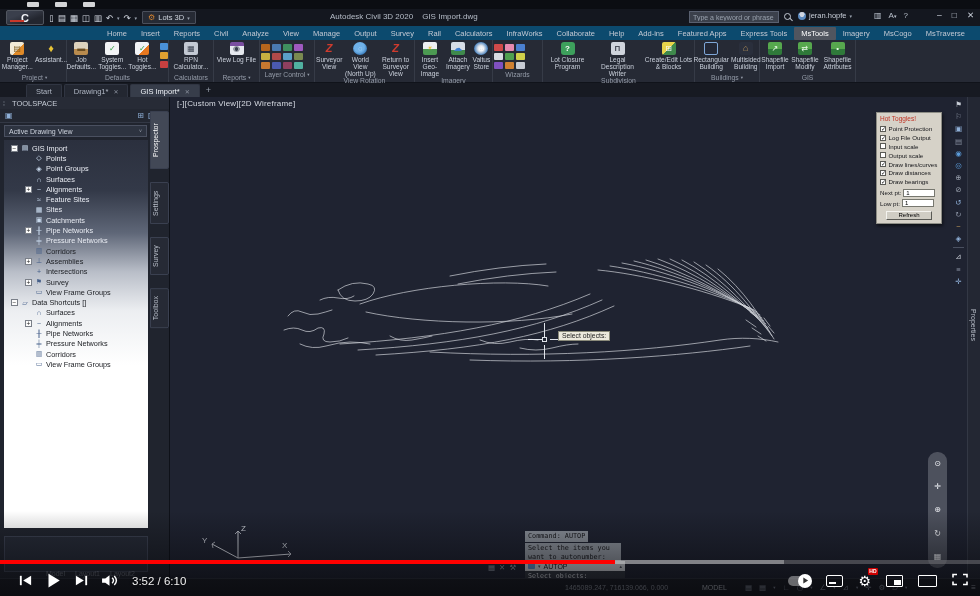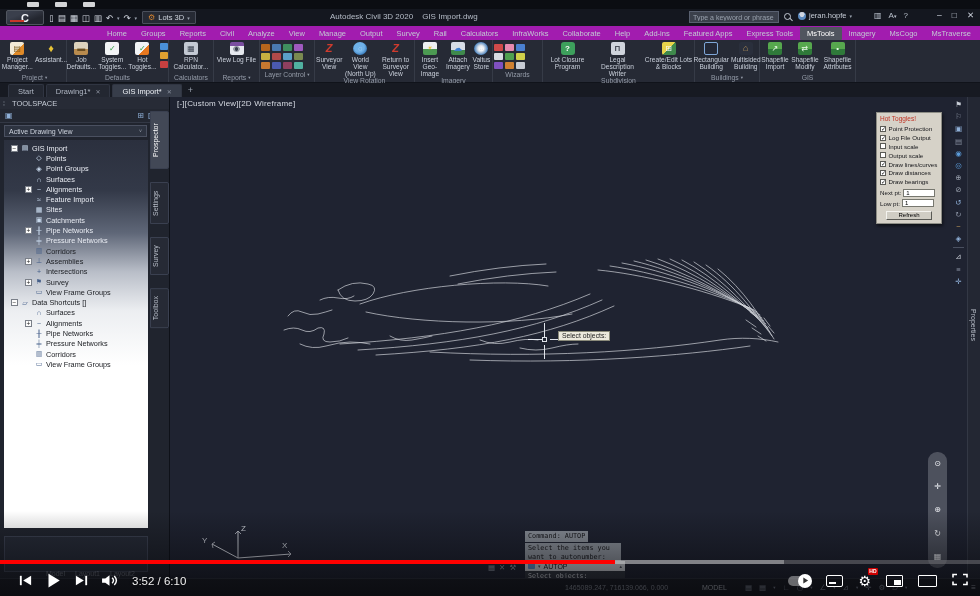--- a/index.html
+++ b/index.html
@@ -28,21 +28,21 @@
 .search::placeholder{color:#99a1ad}
 .mag{position:absolute;left:784px;top:13px;width:7px;height:7px;border:1.4px solid #c3c9d3;border-radius:50%}
 .mag::after{content:"";position:absolute;width:4px;height:1.4px;background:#c3c9d3;transform:rotate(45deg);right:-3px;bottom:-1px}
 .usercl{position:absolute;left:798px;top:11px;display:flex;align-items:center;gap:3px;font-size:7.5px;color:#c6ccd6}
 .uavatar{width:8px;height:8px;border-radius:50%;background:radial-gradient(circle at 50% 30%,#cfd6e2 35%,#5b8ac0 40%)}
 .tbicons{position:absolute;left:874px;top:11px;display:flex;align-items:center;gap:7px;font-size:8px;color:#b9c0cb}
 .tbicons .car{font-size:5px}
 .winbtns{position:absolute;right:6px;top:10px;display:flex;gap:10px;font-size:8.5px;color:#cad0da}
 
 
-.tabrow{left:0;top:26px;right:0;height:14px;background:#a21caf;display:flex;align-items:center;padding-left:100px;font-size:7.5px;color:#c3c9d4}
+.tabrow{left:0;top:26px;right:0;height:14px;background:#0c4a6e;display:flex;align-items:center;padding-left:100px;font-size:7.5px;color:#c3c9d4}
 .rt{padding:2px 7px;white-space:nowrap}
 .rt.active{background:#50555f;color:#fff;border-radius:1px}
 
 
 .ribbon{left:0;top:40px;right:0;height:43px;background:#262a35;border-bottom:1px solid #10131a;display:flex;padding-left:3px}
 .rp{position:relative;display:flex;flex-direction:column;border-right:1px solid #363b47;padding:2px 1px 0;flex:none}
 .rbtns{display:flex;gap:2px;flex:1;align-items:flex-start;justify-content:center}
 .rbtn{display:flex;flex-direction:column;align-items:center;gap:1px;font-size:6.6px;line-height:7px;color:#c9cfda;text-align:center;cursor:default}
 .ric{width:14px;height:13px;border-radius:2px;display:flex;align-items:center;justify-content:center;font-size:8px;flex:none}
 .plbl{height:10px;font-size:6.8px;color:#959ca9;display:flex;align-items:center;justify-content:center;gap:2px}
@@ -64,21 +64,21 @@
 .ic-cl{background:linear-gradient(135deg,#e8d44a 50%,#3f8a4c 50%);color:#fff}
 .ic-rb{background:#232836;border:1px solid #7fa7d8}
 .ic-mb{background:#2a2f3c;color:#c9a05e;font-size:9px}
 .ic-sh{background:linear-gradient(180deg,#57a84e 50%,#2f7a3a 50%);color:#eafbe8}
 .smcol{display:flex;flex-direction:column;gap:2px;justify-content:center;padding:1px 1px 0}
 .smi{width:8px;height:7px;border-radius:1px}
 .grid{display:grid;gap:2px;align-content:center;padding-top:2px}
 .gi{width:9px;height:7px;border-radius:1px}
 
 
-.ftabs{left:0;top:83px;right:0;height:14px;background:#171a22;display:flex;align-items:flex-end;padding-left:8px;gap:2px;font-size:7.5px}
+.ftabs{left:0;top:83px;right:0;height:14px;background:#171a22;display:flex;align-items:flex-end;padding-left:26px;gap:2px;font-size:7.5px}
 .ftab{height:13px;display:flex;align-items:center;gap:5px;padding:0 9px;background:#232731;color:#aeb5c2;border:1px solid #303542;border-bottom:none;border-radius:2px 2px 0 0}
 .ftab.active{background:#373d4a;color:#edf0f5}
 .fx{font-size:6px;color:#8a919e}
 .fplus{margin-left:4px;margin-bottom:2px;color:#9aa1ae;font-size:9px}
 
 
 .tspace{left:0;top:97px;width:170px;bottom:18px;background:#20242e;border-right:1px solid #0e1118}
 .tsheader{height:12px;display:flex;align-items:center;font-size:7.5px;color:#c6ccd6;padding-left:12px;background:#272b36;position:relative}
 .tsheader::before{content:"⁞";position:absolute;left:3px;color:#7b828f;font-size:7px}
 .tstools{height:14px;display:flex;align-items:center;padding:0 5px;gap:4px;background:#232731;border-bottom:1px solid #333845;font-size:8px}
@@ -219,21 +219,21 @@
     <i>?</i>
   </span>
   <span class="abs winbtns">
     <i>–</i>
     <i>□</i>
     <i>✕</i>
   </span>
 
   <div class="abs tabrow">
     <b class="rt">Home</b>
-    <b class="rt">Groups</b>
+    <b class="rt">Insert</b>
     <b class="rt">Reports</b>
     <b class="rt">Civil</b>
     <b class="rt">Analyze</b>
     <b class="rt">View</b>
     <b class="rt">Manage</b>
     <b class="rt">Output</b>
     <b class="rt">Survey</b>
     <b class="rt">Rail</b>
     <b class="rt">Calculators</b>
     <b class="rt">InfraWorks</b>
@@ -469,21 +469,21 @@
           <span>Surfaces</span>
         </div>
       <div class="trow d2">
           <i class="texp">+</i>
           <i class="tico">~</i>
           <span>Alignments</span>
         </div>
       <div class="trow d2">
           <i class="texp none">·</i>
           <i class="tico">≈</i>
-          <span>Feature Import</span>
+          <span>Feature Sites</span>
         </div>
       <div class="trow d2">
           <i class="texp none">·</i>
           <i class="tico">▦</i>
           <span>Sites</span>
         </div>
       <div class="trow d2">
           <i class="texp none">·</i>
           <i class="tico">▣</i>
           <span>Catchments</span>

